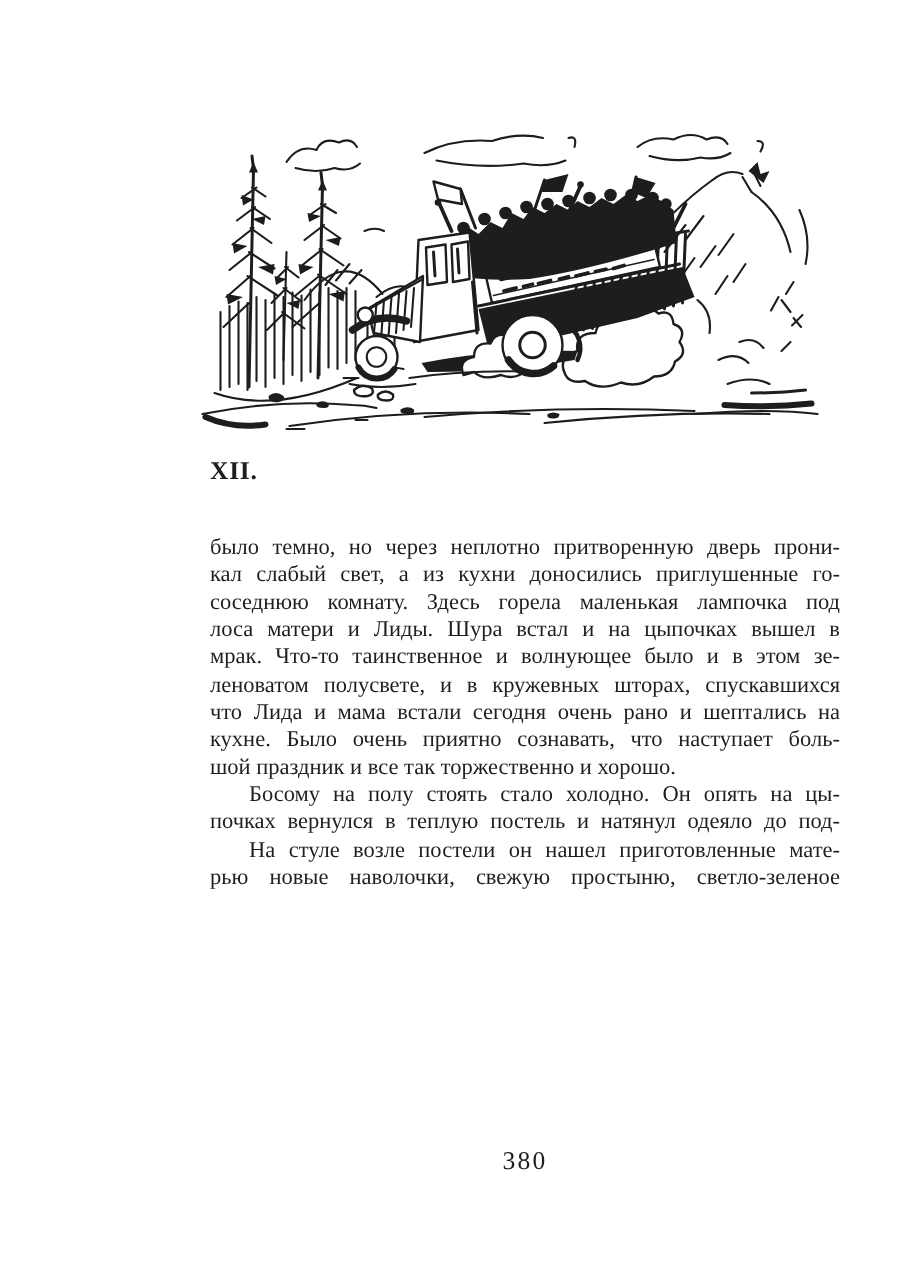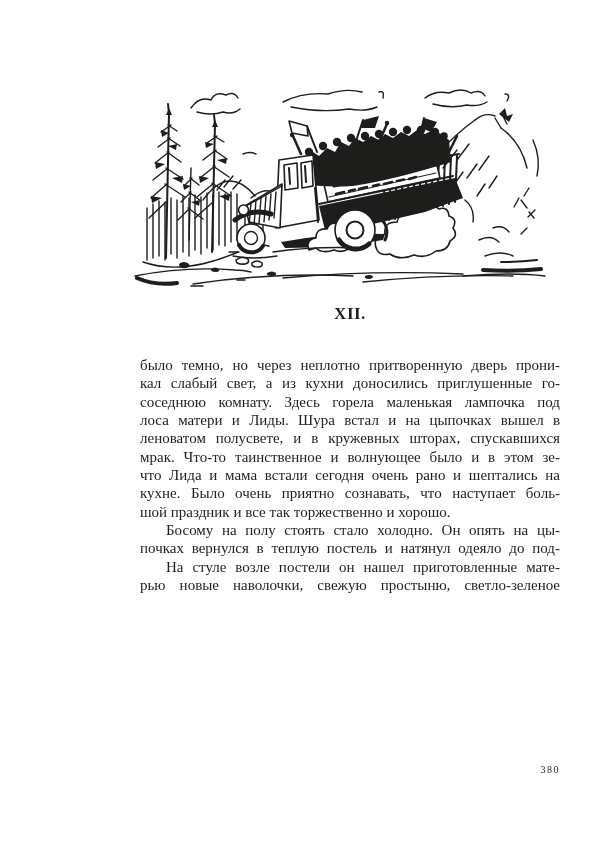--- a/index.html
+++ b/index.html
@@ -7,30 +7,30 @@
     position:relative;width:600px;height:852px;background:#ffffff;
     font-family:"Liberation Serif",serif;color:#1e1e1c;overflow:hidden;
   }
   .illustration{position:absolute;left:133px;top:80px;width:415px;height:207px;}
   
   .s{fill:none;stroke:#1d1d1b;stroke-width:1.4;stroke-linecap:round;stroke-linejoin:round;}
   .w1{stroke-width:1;} .w2{stroke-width:2;} .w25{stroke-width:2.5;} .w3{stroke-width:3;} .w4{stroke-width:4;} .w5{stroke-width:5;}
   .f{fill:#1d1d1b;stroke:none;}
   .wf{fill:#ffffff;stroke:#1d1d1b;stroke-width:1.6;stroke-linecap:round;stroke-linejoin:round;}
   .heading{
-    position:absolute;left:140px;top:304px;width:420px;text-align:center;
+    position:absolute;left:140px;top:304px;width:420px;
     font-weight:bold;font-size:17px;letter-spacing:.5px;
   }
   .bodytext{position:absolute;left:140px;top:356px;width:420px;font-size:15px;line-height:18.35px;}
   .line{text-align:justify;text-align-last:justify;white-space:nowrap;height:18.35px;}
   .line.end{text-align-last:left;}
   .line.first{text-indent:26px;}
   .pagenum{
-    position:absolute;left:140px;top:764px;width:420px;text-align:right;
-    font-size:10px;letter-spacing:1.5px;
+    position:absolute;left:140px;top:764px;width:420px;text-align:center;
+    font-size:17px;letter-spacing:1.5px;
   }
 </style>
 </head>
 <body>
 
 <div class="page">
 
   <svg class="illustration" viewBox="0 0 415 207" xmlns="http://www.w3.org/2000/svg">
 
     <g>
@@ -185,22 +185,22 @@
   </svg>
 
   <div class="heading">XII.</div>
 
   <div class="bodytext">
     <div class="para">
       <div class="line">было темно, но через неплотно притворенную дверь прони-</div>
       <div class="line">кал слабый свет, а из кухни доносились приглушенные го-</div>
       <div class="line">соседнюю комнату. Здесь горела маленькая лампочка под</div>
       <div class="line">лоса матери и Лиды. Шура встал и на цыпочках вышел в</div>
+      <div class="line">мрак. Что-то таинственное и волнующее было и в этом зе-</div>
       <div class="line">леноватом полусвете, и в кружевных шторах, спускавшихся</div>
-      <div class="line">мрак. Что-то таинственное и волнующее было и в этом зе-</div>
       <div class="line">что Лида и мама встали сегодня очень рано и шептались на</div>
       <div class="line">кухне. Было очень приятно сознавать, что наступает боль-</div>
       <div class="line end">шой праздник и все так торжественно и хорошо.</div>
     </div>
     <div class="para">
       <div class="line first">Босому на полу стоять стало холодно. Он опять на цы-</div>
       <div class="line">почках вернулся в теплую постель и натянул одеяло до под-</div>
     </div>
     <div class="para">
       <div class="line first">На стуле возле постели он нашел приготовленные мате-</div>

